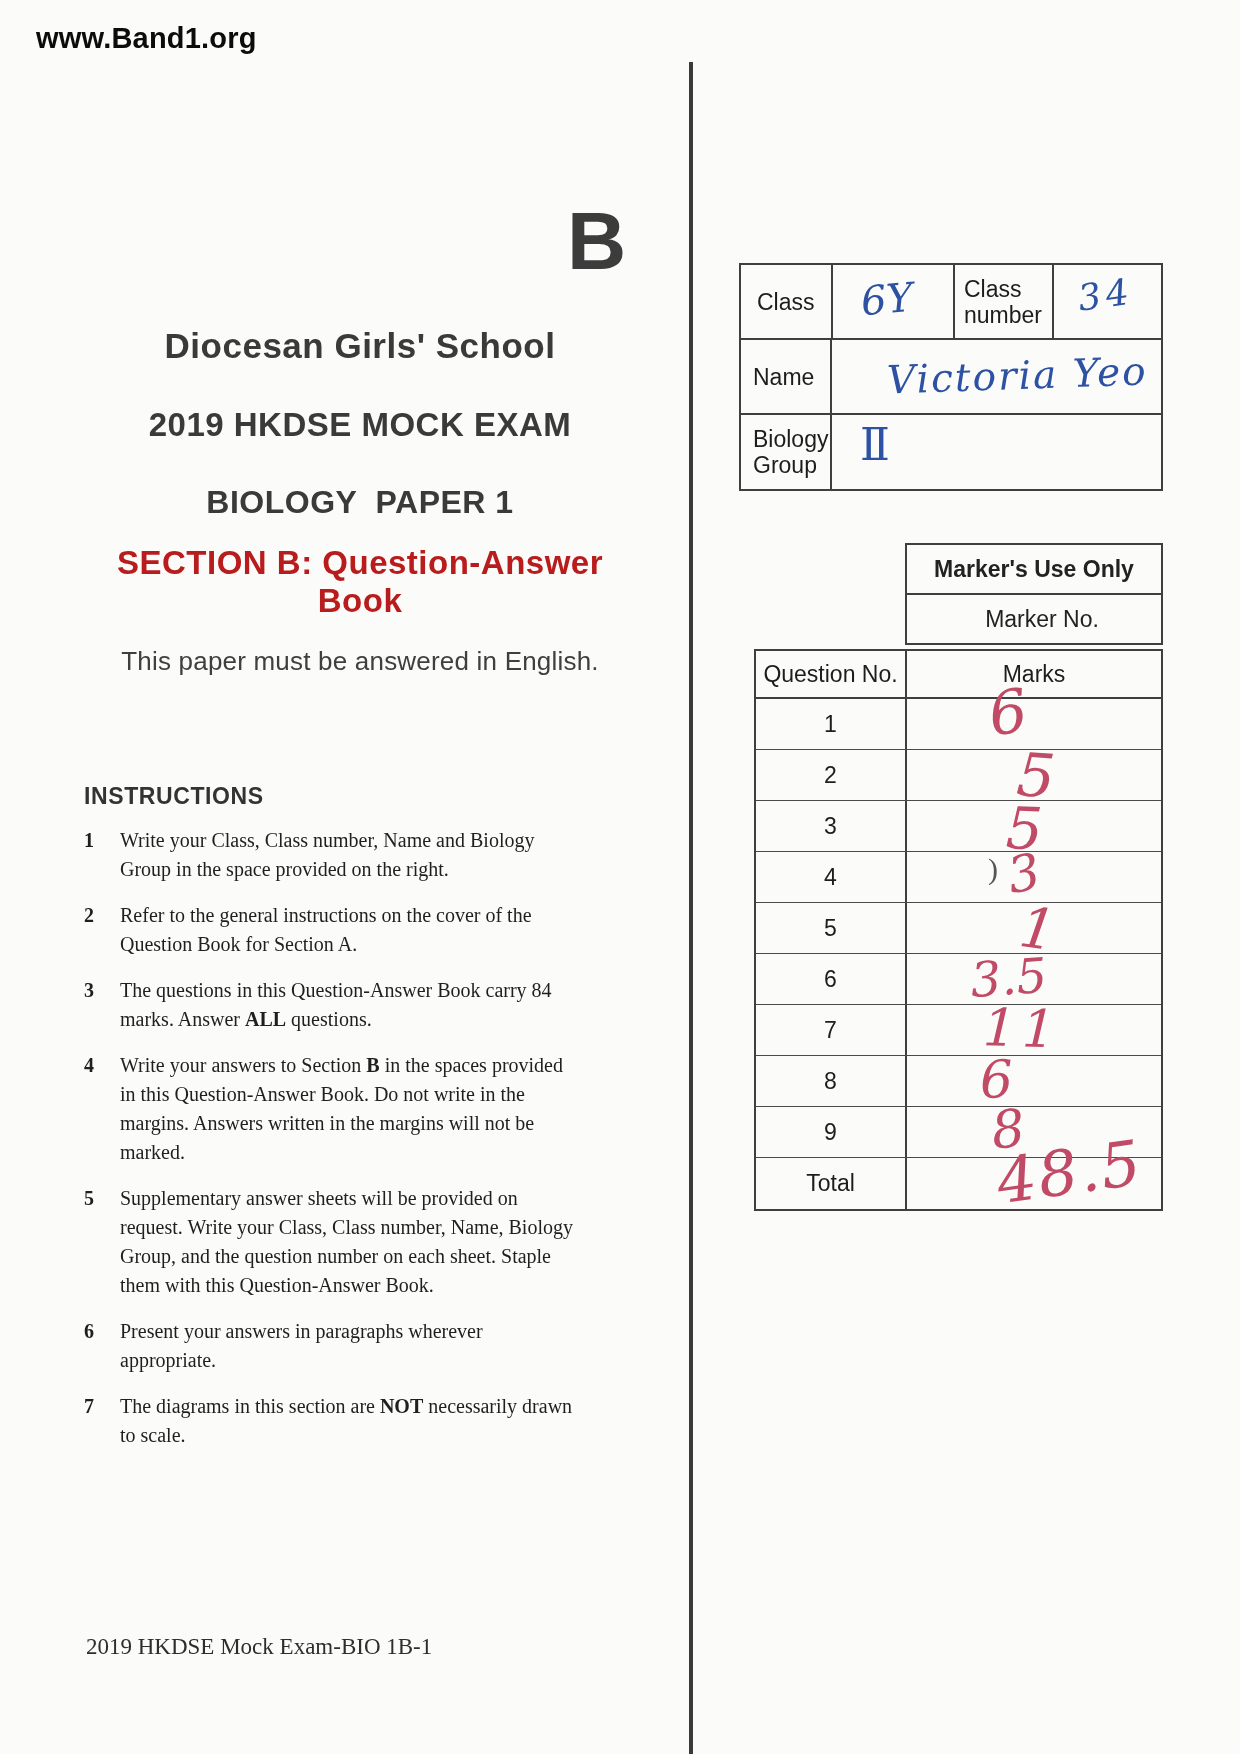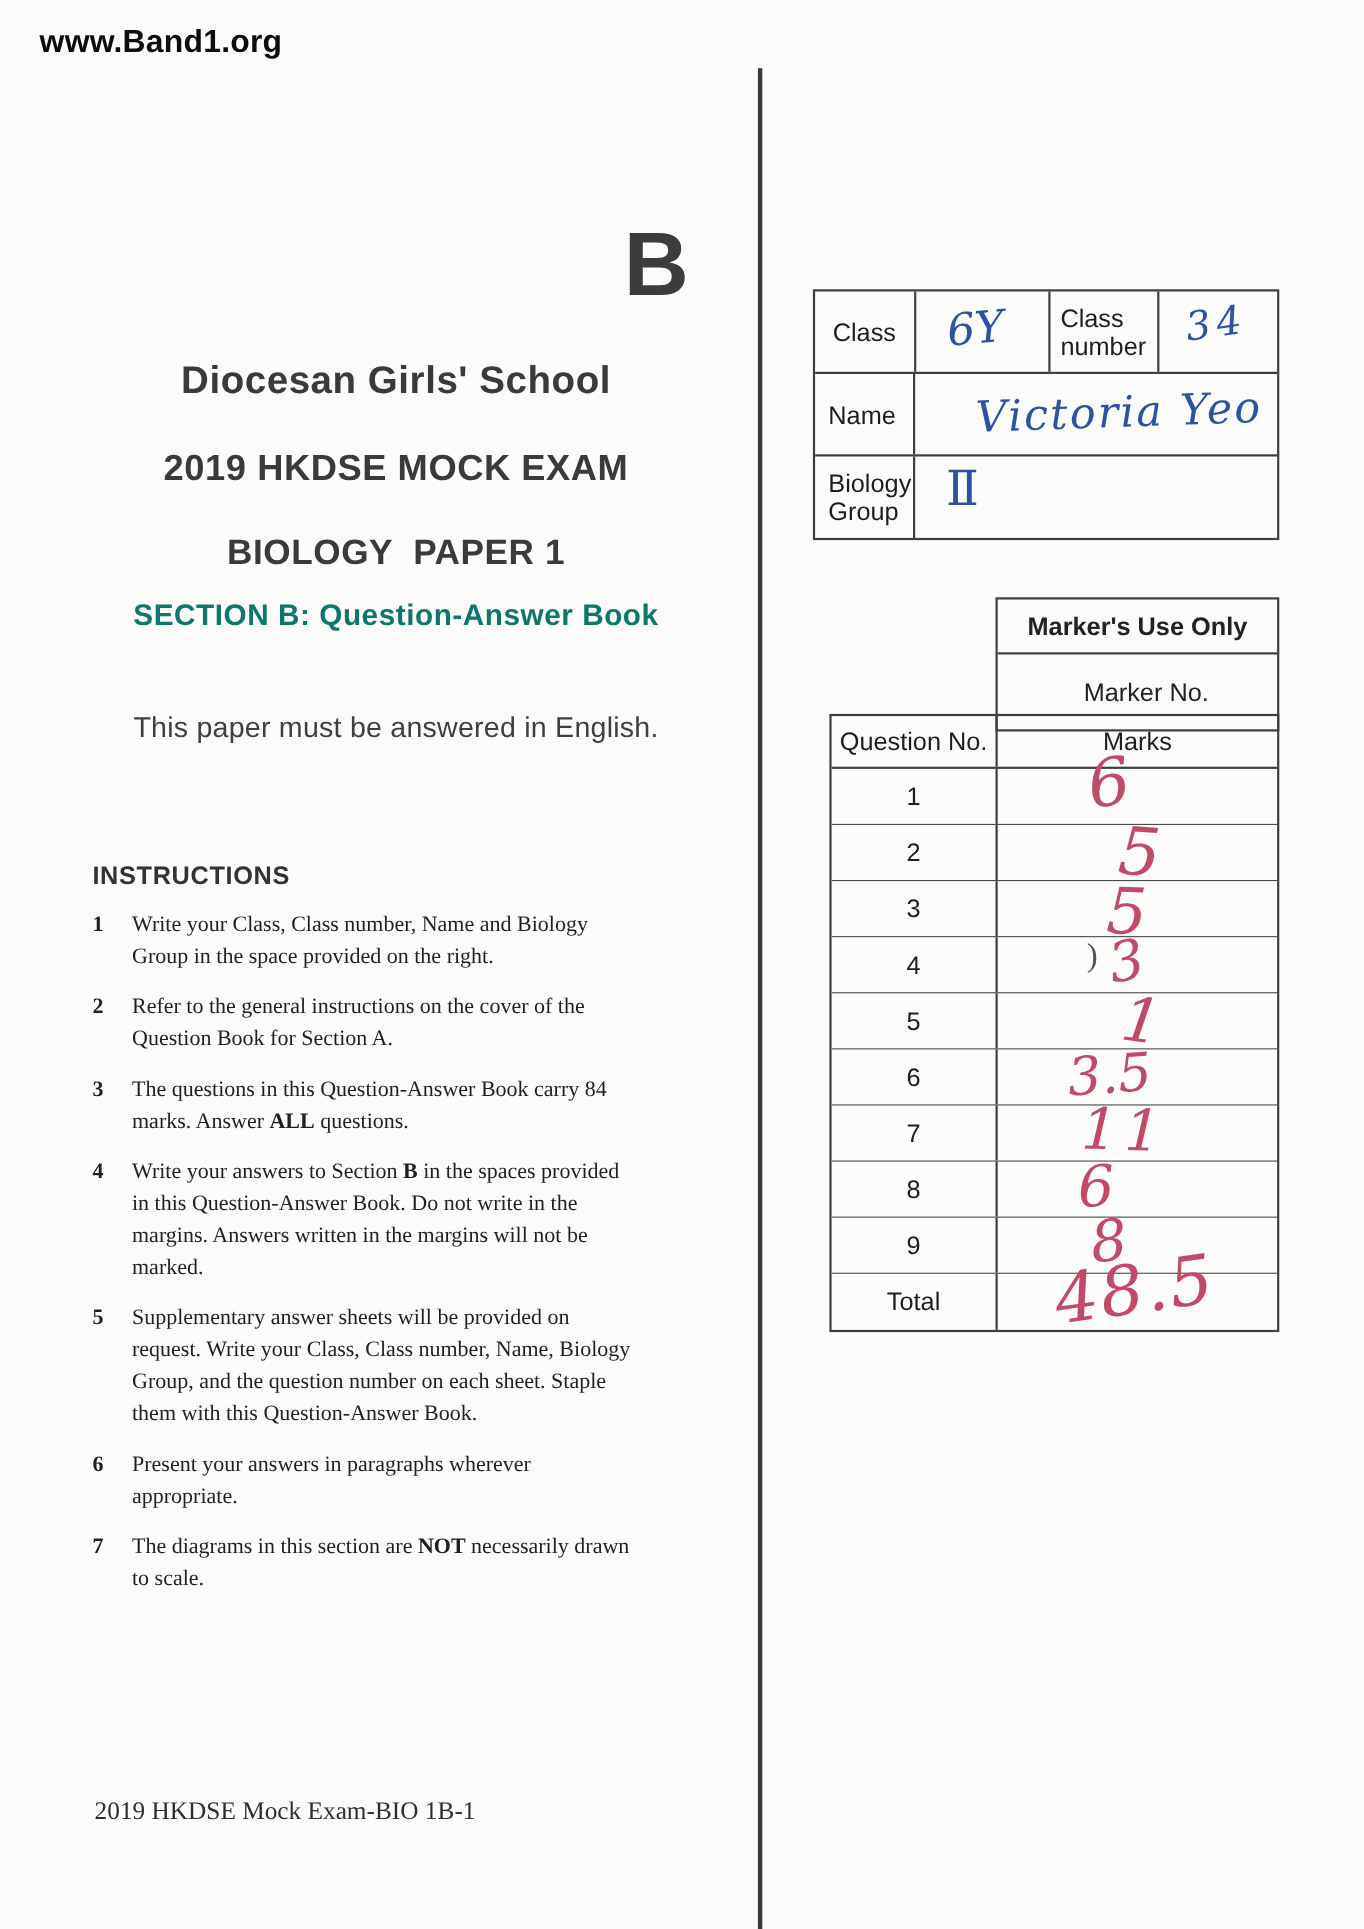--- a/index.html
+++ b/index.html
@@ -12,21 +12,21 @@
   .watermark{position:absolute;left:36px;top:22px;font-size:29px;font-weight:600;color:#0c0c0c;letter-spacing:0.2px;}
   
   .divider{position:absolute;left:689px;top:62px;width:4px;height:1692px;background:#3a3a3a;}
   
   .letter-b{position:absolute;left:567px;top:200px;font-size:82px;font-weight:bold;color:#3c3c3c;line-height:1;}
   
   .cblock{position:absolute;left:110px;width:500px;text-align:center;color:#3a3a3a;font-weight:bold;letter-spacing:0.5px;}
   .school{top:326px;font-size:35px;}
   .exam{top:406px;font-size:33px;}
   .paper{top:484px;font-size:32px;white-space:pre;}
-  .section{top:544px;font-size:27px;color:#0f766e;}
+  .section{top:544px;font-size:33px;color:#b91c1c;}
   .lang{top:646px;font-size:26px;font-weight:normal;color:#3f3f3f;letter-spacing:0.2px;}
   
   .instr-head{position:absolute;left:84px;top:783px;font-size:23px;font-weight:bold;color:#333;letter-spacing:0.6px;}
   .instr{position:absolute;left:84px;top:826px;width:498px;margin:0;padding:0;list-style:none;
          font-family:"Liberation Serif",serif;font-size:20px;line-height:29px;color:#1f1f1f;}
   .instr li{display:flex;margin-bottom:17px;}
   .instr .num{flex:0 0 36px;font-weight:bold;}
   .instr .txt{flex:1;}
   
   .footer{position:absolute;left:58px;top:1634px;font-family:"Liberation Serif",serif;font-size:23px;color:#2e2e2e;margin-left:28px;}
@@ -38,26 +38,26 @@
   .icell:last-child{border-right:none;}
   .c-lab1{flex:0 0 92px;padding-left:16px;}
   .c-val1{flex:0 0 122px;}
   .c-lab2{flex:0 0 99px;padding-left:9px;}
   .c-val2{flex:1;}
   .c-lab3{flex:0 0 91px;}
   .c-val3{flex:1;}
   
   .marker-head{position:absolute;left:905px;top:543px;width:258px;border:2px solid #3f3f3f;box-sizing:border-box;background:#fbfbf9;}
   .mh1{height:50px;border-bottom:2px solid #3f3f3f;display:flex;align-items:center;justify-content:center;font-weight:bold;font-size:23px;color:#222;box-sizing:border-box;}
-  .mh2{height:68px;display:flex;align-items:center;justify-content:center;font-size:23px;color:#222;box-sizing:border-box;padding-left:16px;}
+  .mh2{height:48px;display:flex;align-items:center;justify-content:center;font-size:23px;color:#222;box-sizing:border-box;padding-left:16px;}
   
   .marker-table{position:absolute;left:754px;top:649px;width:409px;border:2px solid #3f3f3f;box-sizing:border-box;background:transparent;}
   .mrow{display:flex;height:51px;border-bottom:1.6px solid #4a4a4a;box-sizing:border-box;}
   .mrow.mheader{height:48px;border-bottom:2px solid #3f3f3f;}
-  .mrow:last-child{border-bottom:none;}
+  .mrow:last-child{border-bottom:none;gap:38px;}
   .qcell{flex:0 0 151px;border-right:2px solid #3f3f3f;display:flex;align-items:center;justify-content:center;font-size:23px;color:#1d1d1d;box-sizing:border-box;text-align:right;}
   .mcell{flex:1;position:relative;font-size:23px;color:#1d1d1d;}
   .mcell.hdr{display:flex;align-items:center;justify-content:center;}
   
   .hw{font-family:"DejaVu Serif",serif;font-style:italic;position:absolute;line-height:1;white-space:nowrap;z-index:5;}
   .blue{color:#2d51a3;}
   .red{color:#c14b66;}
   .hw-class{left:28px;top:14px;font-size:40px;transform:rotate(-5deg);}
   .hw-classnum{left:24px;top:12px;font-size:36px;transform:rotate(-8deg);letter-spacing:5px;}
   .hw-name{left:55px;top:16px;font-size:39px;transform:rotate(-2deg);letter-spacing:2px;}

